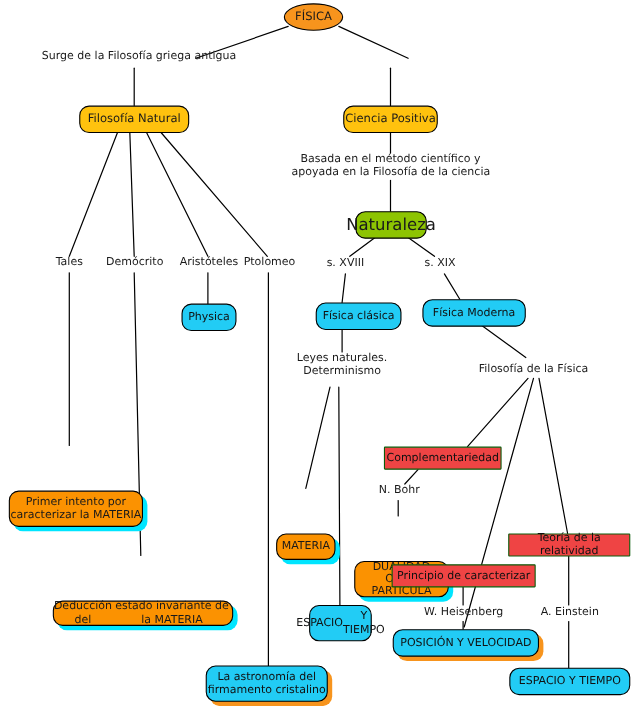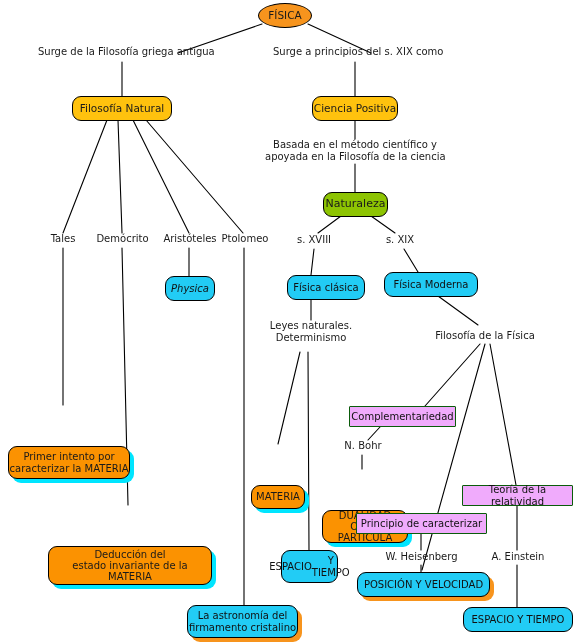--- a/index.html
+++ b/index.html
@@ -13,32 +13,32 @@
   
   .n-ellipse{background:#F7941D;border:1.2px solid #000;border-radius:50%;
              color:#1a1a1a;font-size:10.5px;}
 
   
   .n-gold{background:#FFC20E;border:1.3px solid #000;border-radius:9px;
           color:#1a1a1a;font-size:10.5px;}
 
   
   .n-green{background:#8DC402;border:1.3px solid #000;border-radius:9px;
-           color:#1a1a1a;font-size:11px;}
+           color:#1a1a1a;font-size:15px;}
 
   
   .n-cyan{background:#22CCF5;border:1.3px solid #000;border-radius:9px;
           color:#111;font-size:10px;}
 
   
   .n-orange{background:#FB9201;border:1.3px solid #000;border-radius:9px;
             color:#1a1a1a;font-size:10px;}
 
   
-  .n-palegreen{background:#f0abfc;border:1.4px solid #0a5c0a;border-radius:1px;
+  .n-palegreen{background:#ef4444;border:1.4px solid #0a5c0a;border-radius:1px;
                color:#111;font-size:10px;}
 
   
   .sh-cyan{box-shadow:4px 4px 0 0 #00E5FF;margin-top:41px;}
   .sh-orange{box-shadow:4px 4px 0 0 #F7941D;}
 
   
   .lbl{position:absolute;color:#1a1a1a;font-size:10px;white-space:nowrap;
        text-align:center;line-height:1.18;}
 </style>
@@ -115,38 +115,38 @@
   </div>
 
   <div class="node n-gold" style="left:312px;top:96px;width:86px;height:25px;">
     <span>Ciencia Positiva</span>
   </div>
 
   <div class="node n-green" style="left:323px;top:192px;width:65px;height:25px;">
     <span>Naturaleza</span>
   </div>
 
-  <div class="node n-cyan" style="left:165px;top:276px;width:50px;height:25px;font-style:italic;">
+  <div class="node n-cyan" style="left:165px;top:276px;width:50px;height:25px;">
     <span>Physica</span>
   </div>
 
   <div class="node n-cyan" style="left:287px;top:275px;width:78px;height:25px;">
     <span>Física clásica</span>
   </div>
 
   <div class="node n-cyan" style="left:384px;top:272px;width:94px;height:25px;">
     <span>Física Moderna</span>
   </div>
 
   <div class="node n-orange sh-cyan" style="left:8px;top:405px;width:122px;height:33px;flex-direction:column;">
     <span>Primer intento por</span>
     <span>caracterizar la MATERIA</span>
   </div>
 
-  <div class="node n-orange sh-cyan" style="left:48px;top:505px;width:164px;height:39px;flex-direction:column;">
+  <div class="node n-orange sh-cyan" style="left:48px;top:505px;width:164px;height:23px;">
     <span>Deducción del</span>
     <span>estado invariante de la MATERIA</span>
   </div>
 
   <div class="node n-orange sh-cyan" style="left:251px;top:444px;width:54px;height:24px;">
     <span>MATERIA</span>
   </div>
 
   <div class="node n-cyan sh-orange" style="left:187px;top:605px;width:111px;height:33px;flex-direction:column;">
     <span>La astronomía del</span>
@@ -180,23 +180,20 @@
   </div>
 
   <div class="node n-cyan" style="left:463px;top:607px;width:110px;height:25px;">
     <span>ESPACIO Y TIEMPO</span>
   </div>
 
   <div class="lbl" style="left:38px;top:46px;width:170px;">
     <span>Surge de la Filosofía griega antigua</span>
   </div>
 
-  <div class="lbl" style="left:273px;top:46px;width:165px;">
-    <span>Surge a principios del s. XIX como</span>
-  </div>
 
   <div class="lbl" style="left:265px;top:139px;width:180px;">
     <div>Basada en el método científico y</div>
     <div>apoyada en la Filosofía de la ciencia</div>
   </div>
 
   <div class="lbl" style="left:43px;top:233px;width:40px;">
     <span>Tales</span>
   </div>
 

